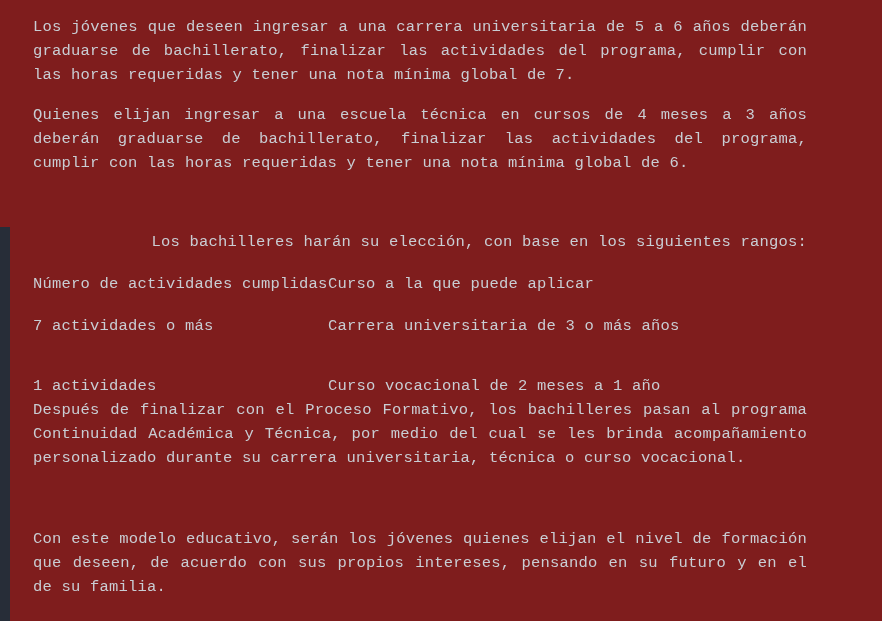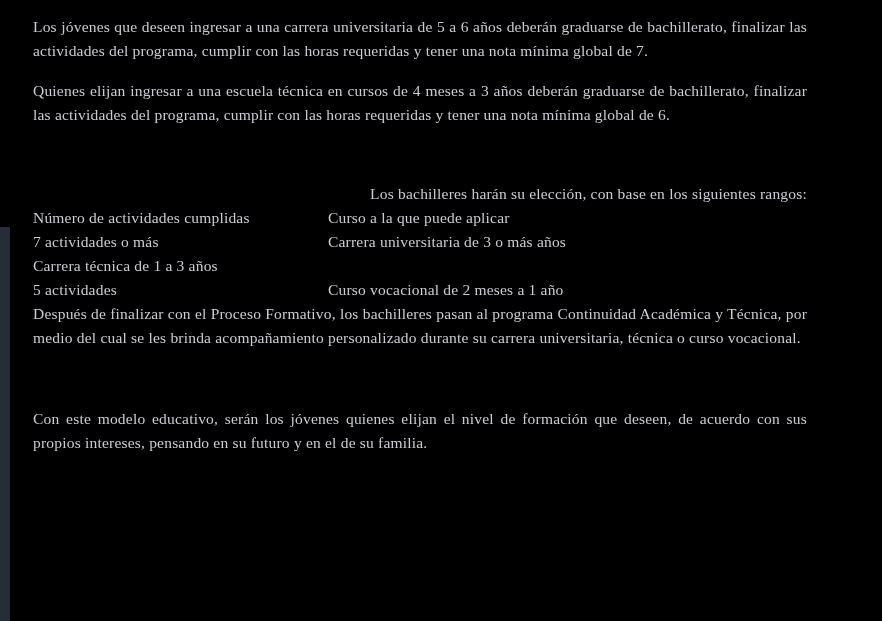--- a/index.html
+++ b/index.html
@@ -4,23 +4,23 @@
 <style>
   html, body {
     margin: 0;
     padding: 0;
     background: #2f3744;
   }
   .page {
     position: relative;
     width: 882px;
     height: 621px;
-    background: #000000;
+    background: #7f1d1d;
     overflow: hidden;
-    font-family: Liberation Serif, serif;
+    font-family: Liberation Mono, monospace;
   }
   .left-strip {
     position: absolute;
     left: 0;
     top: 227px;
     width: 10px;
     height: 394px;
     background: #272d38;
   }
   .content {
@@ -39,20 +39,21 @@
   }
   p.justified {
     text-align: justify;
   }
   .intro-line {
     margin: 55px 0 0 0;
     text-align: right;
   }
   .trow {
     display: flex;
+    margin-top: 18px;
     justify-content: flex-end;
   }
   .tcell-left {
     flex: 0 0 295px;
     width: 295px;
   }
   .tcell-right {
     flex: 1;
   }
   p.after-table {
@@ -78,24 +79,23 @@
     <div>
       <div class="trow">
         <span class="tcell-left">Número de actividades cumplidas</span>
         <span class="tcell-right">Curso a la que puede aplicar</span>
       </div>
       <div class="trow">
         <span class="tcell-left">7 actividades o más</span>
         <span class="tcell-right">Carrera universitaria de 3 o más años</span>
       </div>
       <div class="trow">
-        <span class="tcell-right">Carrera técnica de 1 a 3 años</span>
       </div>
       <div class="trow">
-        <span class="tcell-left">5 actividades</span>
+        <span class="tcell-left">1 actividades</span>
         <span class="tcell-right">Curso vocacional de 2 meses a 1 año</span>
       </div>
     </div>
 
     <p class="justified last">Después de finalizar con el Proceso Formativo, los bachilleres pasan al programa Continuidad Académica y Técnica, por medio del cual se les brinda acompañamiento personalizado durante su carrera universitaria, técnica o curso vocacional.</p>
 
     <p class="justified after-table">Con este modelo educativo, serán los jóvenes quienes elijan el nivel de formación que deseen, de acuerdo con sus propios intereses, pensando en su futuro y en el de su familia.</p>
 
   </div>
 </div>

